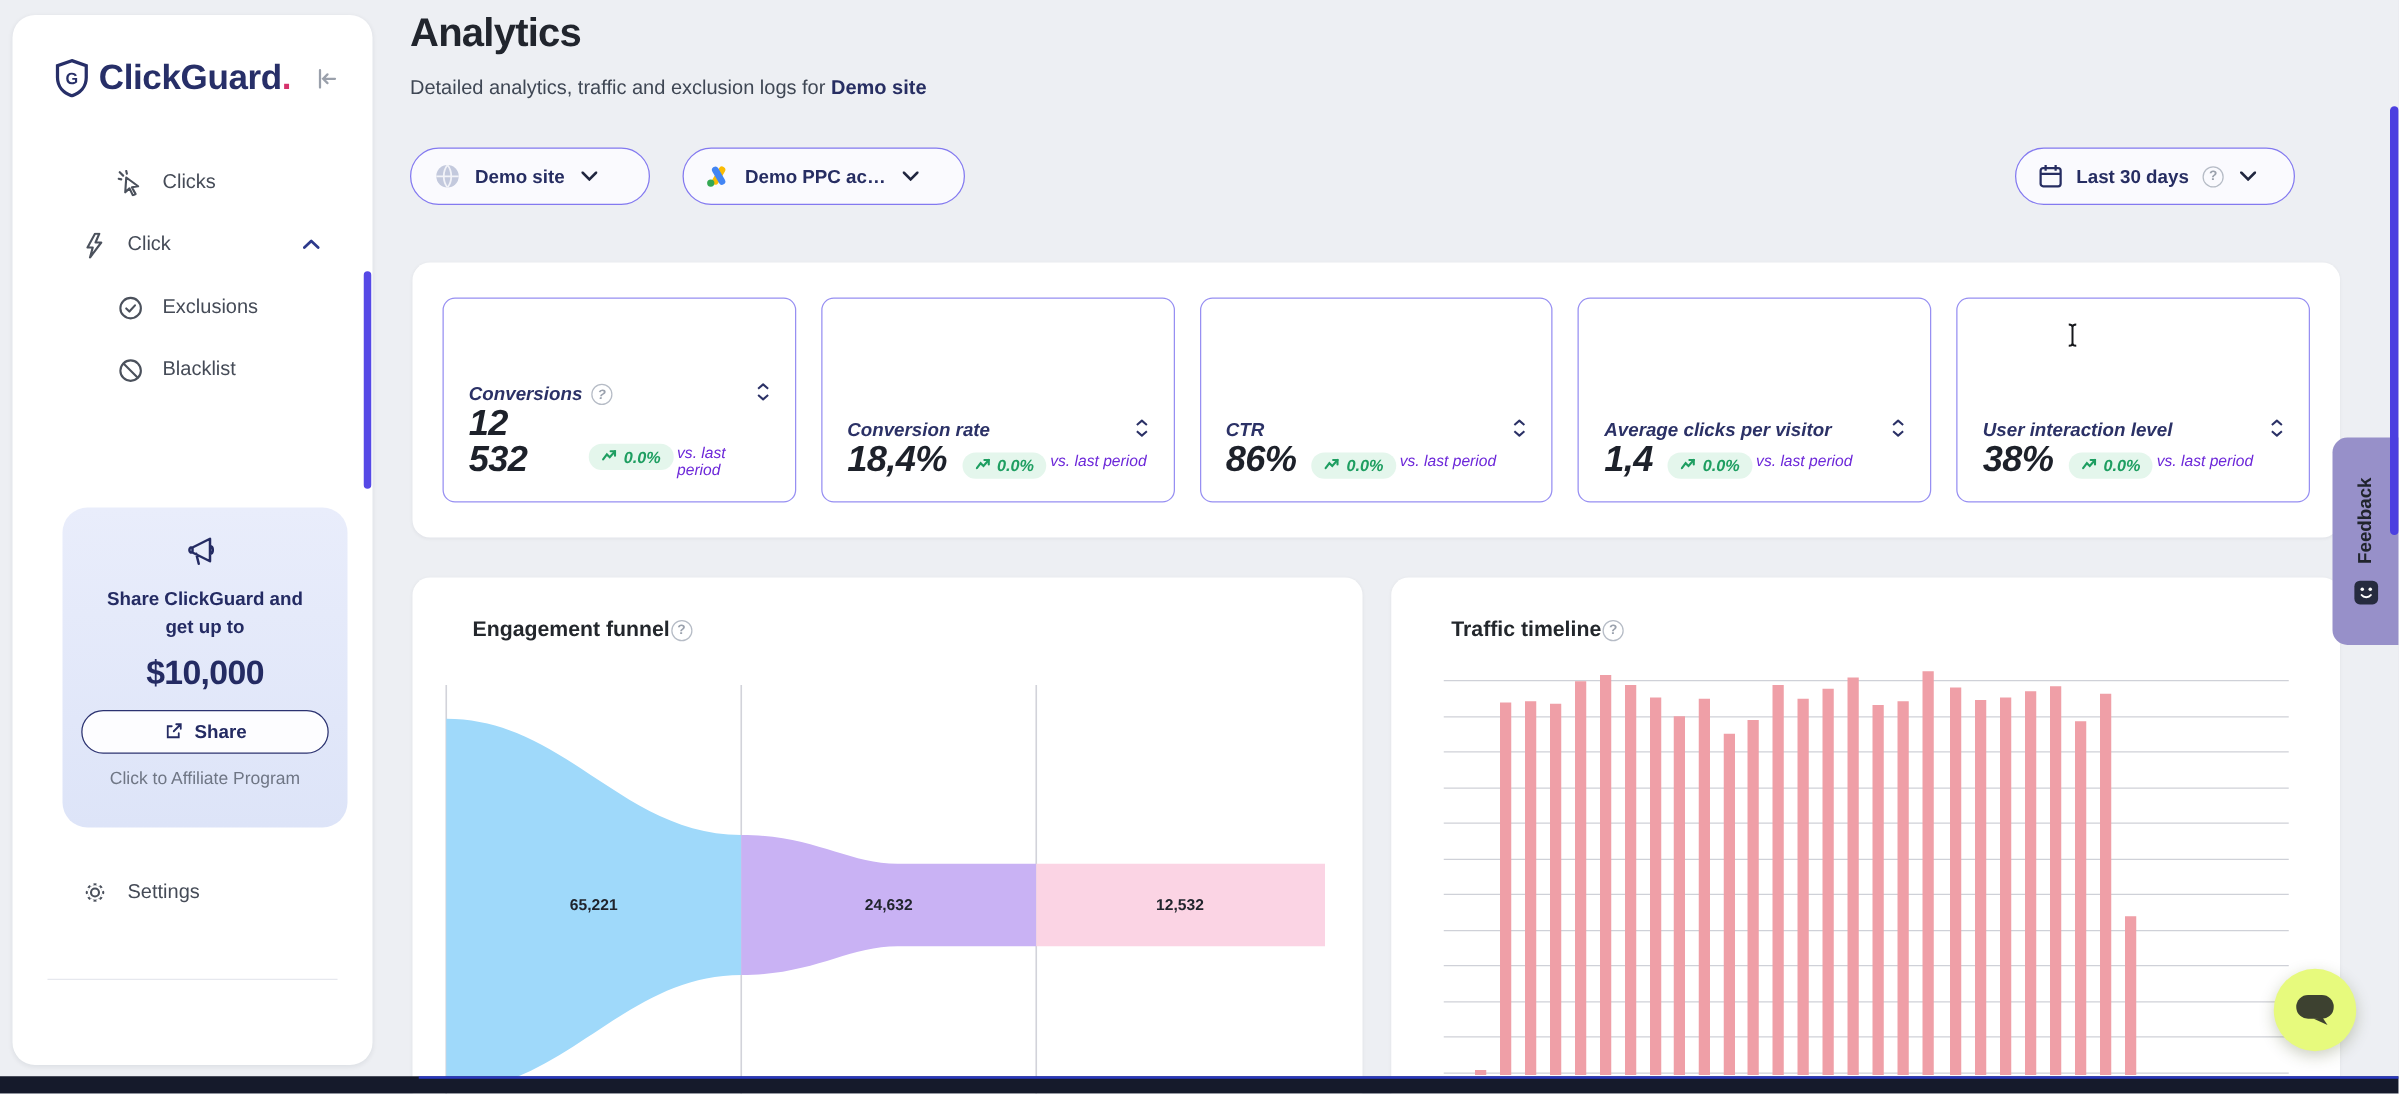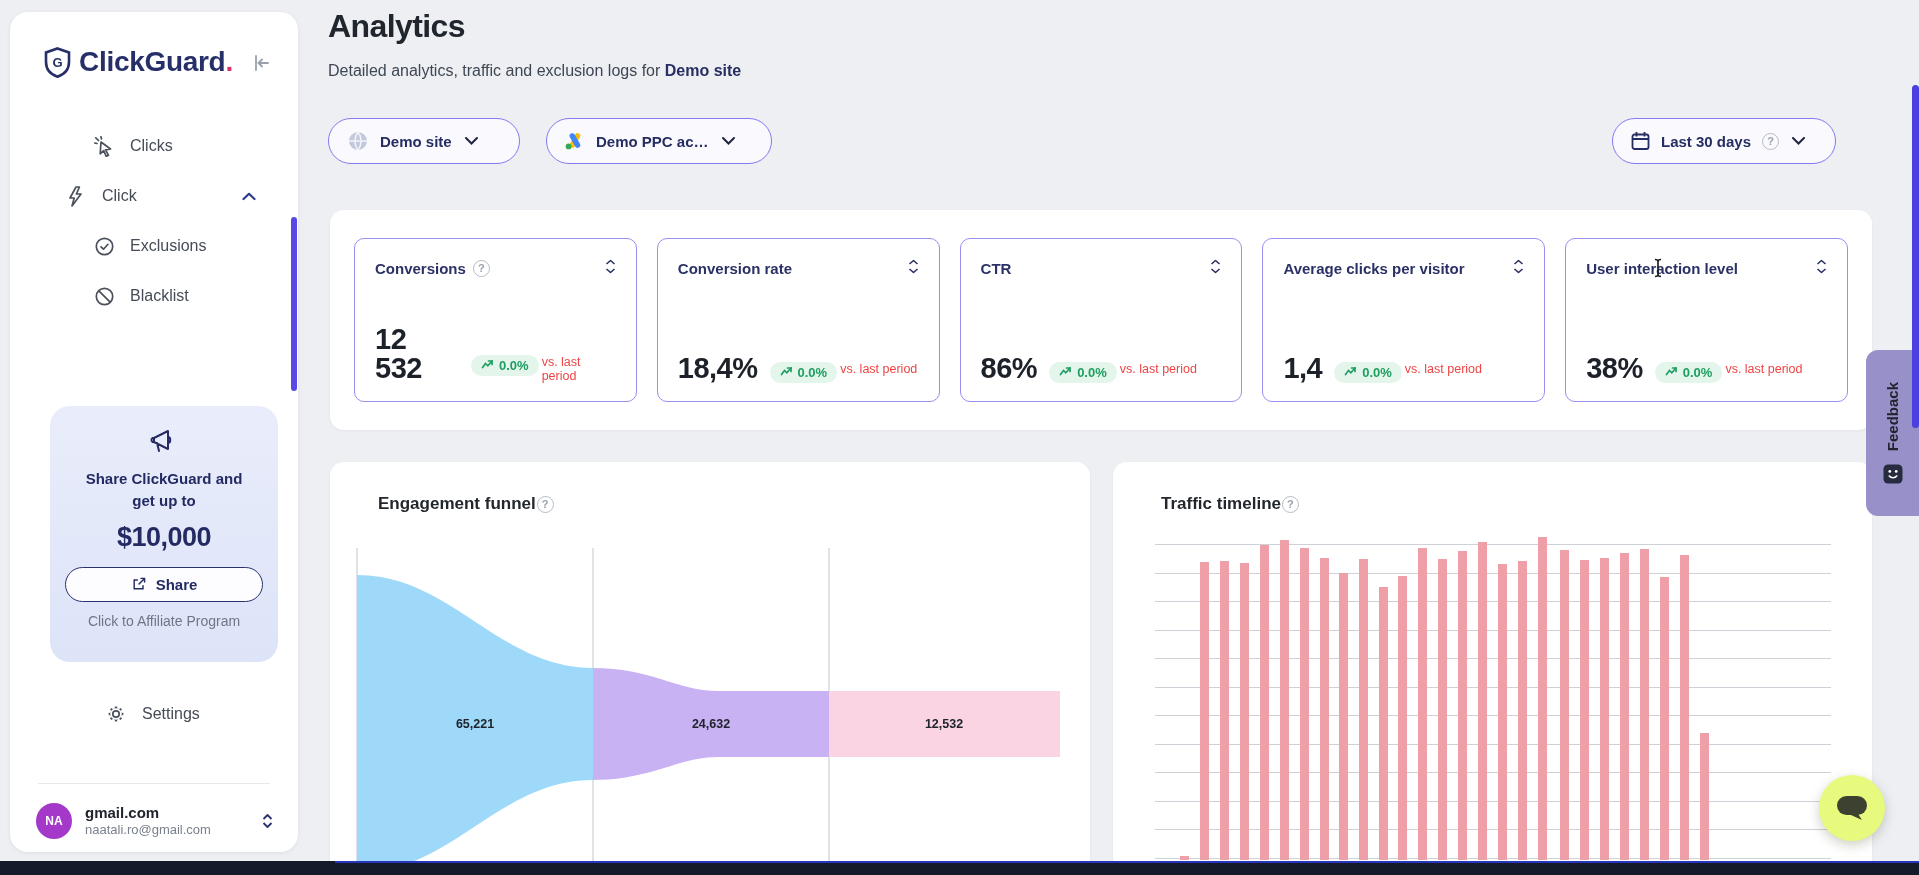--- a/index.html
+++ b/index.html
@@ -27,21 +27,21 @@
          background:linear-gradient(180deg,#e9edfb 0%,#dde4f8 100%);text-align:center;
          color:#242b63;padding-top:22px;cursor:pointer;}
   .promo-ico{width:30px;height:28px;margin:0 auto 8px auto;}
   .promo-l1{font-size:15px;font-weight:600;line-height:1.45;}
   .promo-amt{font-size:27px;font-weight:700;margin-top:10px;letter-spacing:-.5px;}
   .share-btn{margin:14px auto 0 auto;width:198px;height:35px;border:1.6px solid #2b3270;border-radius:18px;
              background:#fdfdff;display:flex;align-items:center;justify-content:center;gap:9px;
              font-size:15px;font-weight:600;color:#242b63;cursor:pointer;}
   .promo-aff{margin-top:11px;font-size:14px;color:#6f7685;}
 
-  .settings-row{position:absolute;top:677px;left:0;width:288px;margin-left:40px;}
+  .settings-row{position:absolute;top:677px;left:0;width:288px;}
   .side-divider{position:absolute;left:28px;right:28px;top:771px;height:1px;background:#e6e8ee;}
   .account{position:absolute;left:26px;top:786px;width:238px;height:46px;display:flex;align-items:center;gap:13px;cursor:pointer;}
   .avatar{width:36px;height:36px;border-radius:50%;background:#a438c8;color:#fff;display:flex;
           align-items:center;justify-content:center;font-size:12px;font-weight:700;}
   .acct-name{font-size:15px;font-weight:700;color:#20242c;line-height:1.2;}
   .acct-mail{font-size:13px;color:#7a818d;line-height:1.25;}
   .acct-chev{margin-left:auto;}
 
   
   .page-title{position:absolute;left:328px;top:8px;font-size:32px;font-weight:800;color:#21252d;letter-spacing:-.6px;}
@@ -54,29 +54,29 @@
   .pill .chev{margin-left:2px;}
   .pill-site{left:328px;width:192px;}
   .pill-ppc{left:546px;width:226px;}
   .pill-date{left:1612px;width:224px;}
 
   
   .kpi-panel{position:absolute;left:330px;top:210px;width:1542px;height:220px;background:#fff;
              border-radius:14px;box-shadow:0 1px 3px rgba(16,24,40,.05);
              display:flex;gap:20px;padding:28px 24px;}
   .kpi-card{flex:1;border:1px solid #978ff2;border-radius:10px;background:#fff;position:relative;
-            padding:20px 20px 18px 20px;display:flex;flex-direction:column;justify-content:space-between;}
+            padding:20px 20px 18px 20px;display:flex;flex-direction:column;justify-content:flex-end;font-style:italic;}
   .kpi-top{display:flex;align-items:center;gap:7px;font-size:15px;font-weight:600;color:#2b3166;}
   .kpi-sort{margin-left:auto;cursor:pointer;}
   .kpi-bottom{display:flex;align-items:flex-end;gap:12px;}
   .kpi-value{font-size:29px;font-weight:800;color:#1d212a;letter-spacing:-.5px;line-height:1;}
   .kpi-right{display:flex;flex-direction:row;align-items:flex-start;gap:3px;}
   .badge{display:inline-flex;align-items:center;gap:5px;background:#e4f6ec;border-radius:13px;
          padding:3px 10px;font-size:13px;font-weight:700;color:#1e9e61;}
-  .kpi-compare{font-size:12.5px;color:#ef4444;}
+  .kpi-compare{font-size:12.5px;color:#6d28d9;}
 
   
   .card{position:absolute;background:#fff;border-radius:14px;box-shadow:0 1px 3px rgba(16,24,40,.05);}
   .funnel-card{left:330px;top:462px;width:760px;height:430px;}
   .traffic-card{left:1113px;top:462px;width:759px;height:430px;}
   .card-title{position:absolute;left:27px;top:32px;display:flex;align-items:center;gap:1px;
               font-size:17px;font-weight:700;color:#23272c;margin-left:21px;}
   .help-ico{width:17px;height:17px;border:1.4px solid #b6bcc6;border-radius:50%;color:#9aa1ad;
             font-size:11px;font-weight:700;display:inline-flex;align-items:center;justify-content:center;cursor:pointer;}
   .funnel-plot{position:absolute;left:26px;top:76px;}
@@ -192,30 +192,20 @@
               <rect x="8.6" y="15.6" width="2.8" height="4" transform="rotate(157.5 10 10)"></rect>
             </g>
           </svg>
         </span>
         <span>Settings</span>
       </div>
     </div>
 
     <div class="side-divider"></div>
 
-    <div class="account">
-      <div class="avatar">NA</div>
-      <div>
-        <div class="acct-name">gmail.com</div>
-        <div class="acct-mail">naatali.ro@gmail.com</div>
-      </div>
-      <svg class="acct-chev" width="13" height="16" viewBox="0 0 13 16">
-        <path d="M2.5,6 L6.5,2 L10.5,6 M2.5,10 L6.5,14 L10.5,10" fill="none" stroke="#2b3270" stroke-width="1.8" stroke-linejoin="round"></path>
-      </svg>
-    </div>
   </div>
 
   <div class="page-title">Analytics</div>
   <div class="page-sub">
     <span>Detailed analytics, traffic and exclusion logs for </span><b>Demo site</b>
   </div>
 
   <div class="pill pill-site">
     <svg width="22" height="22" viewBox="0 0 22 22">
       <circle cx="11" cy="11" r="9" fill="#c3c9dd"></circle>

